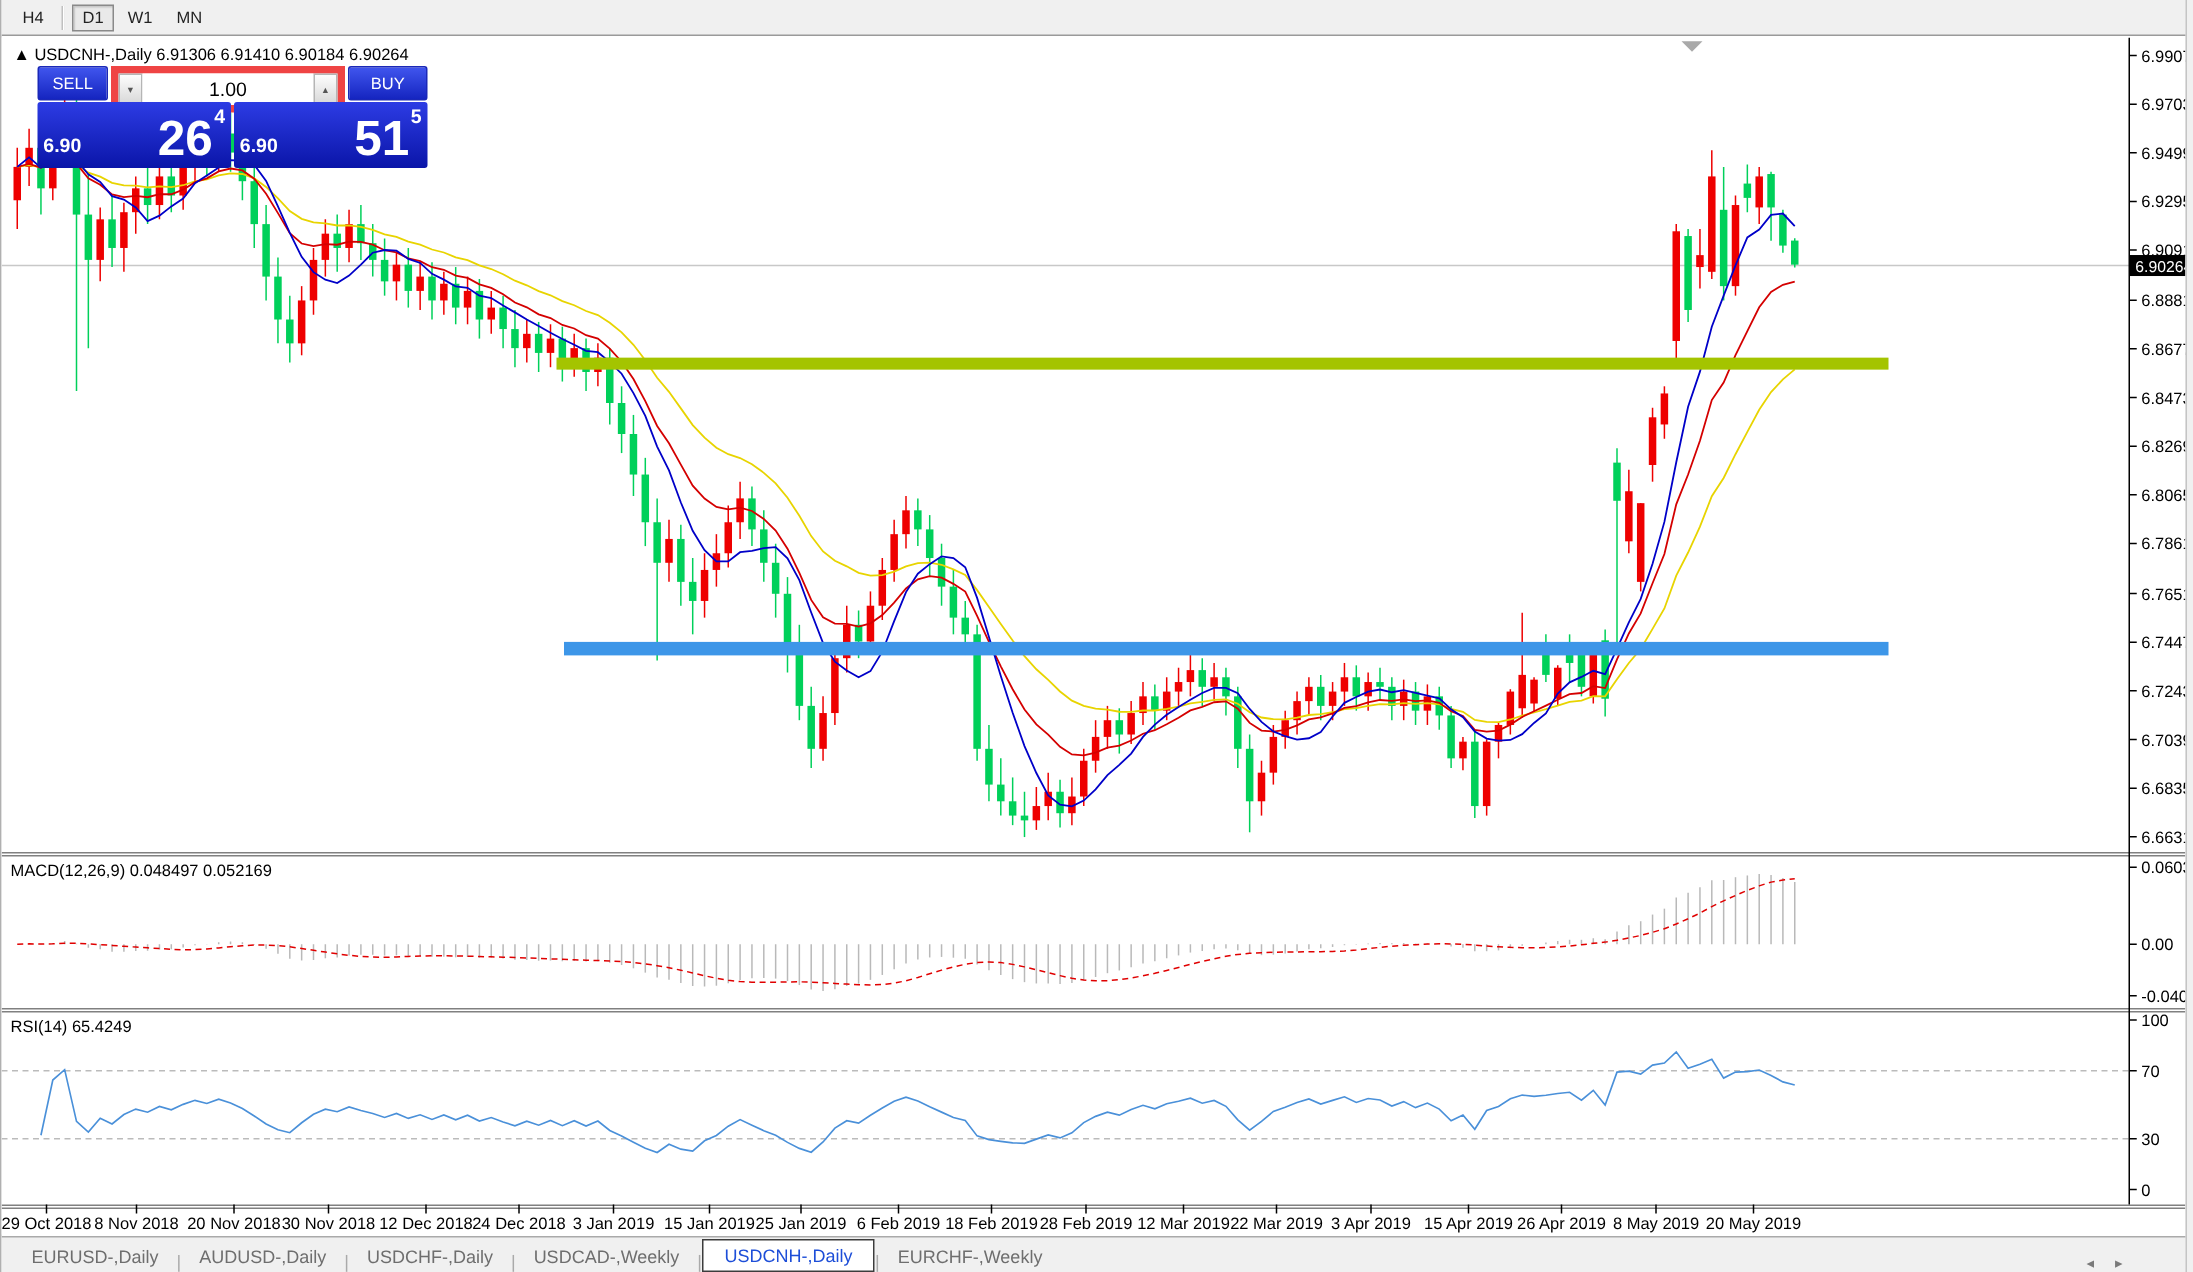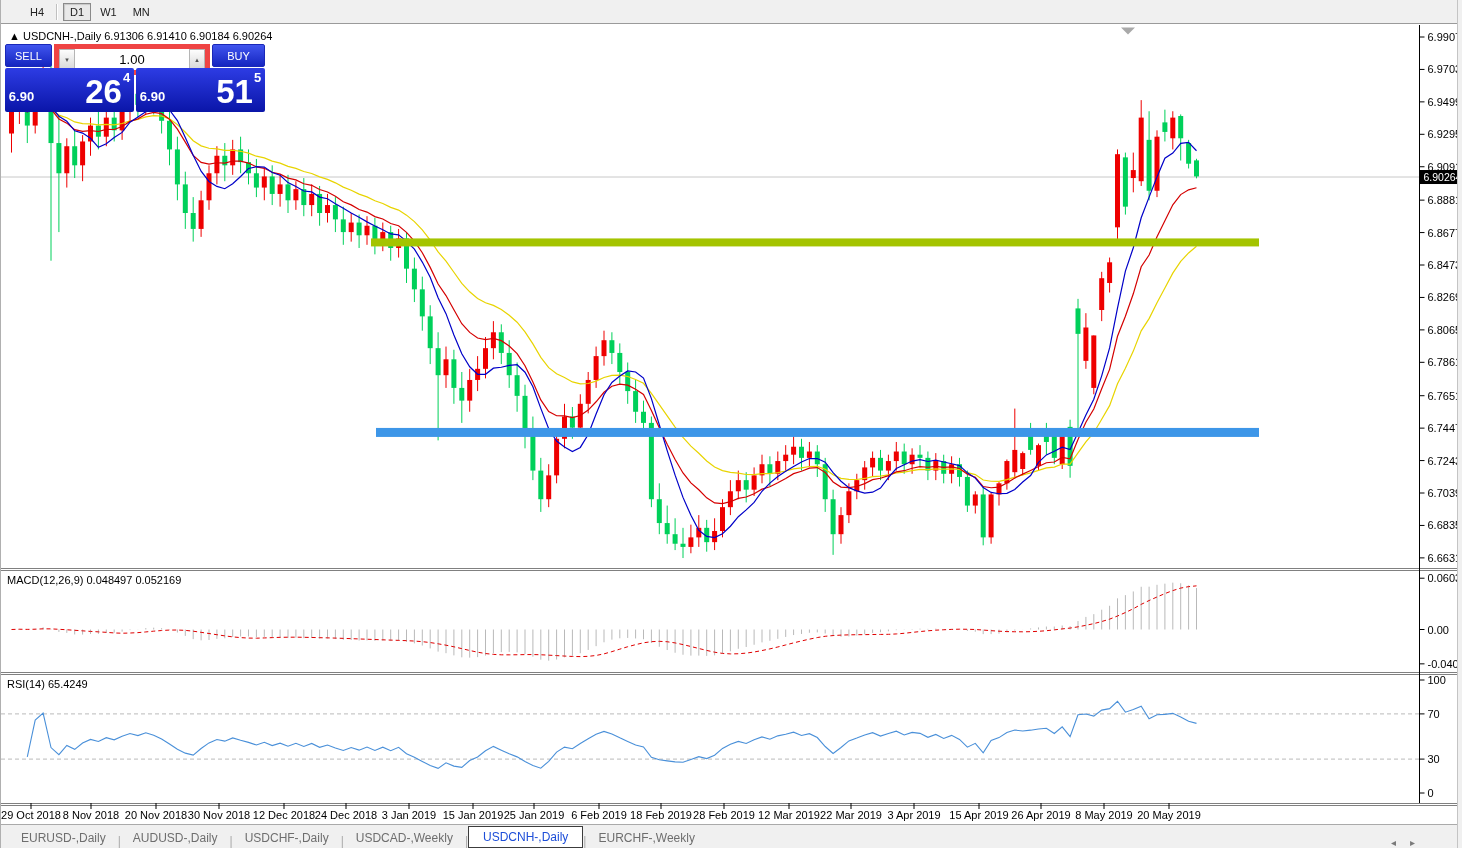--- a/index.html
+++ b/index.html
@@ -1,30 +1,30 @@
 <!DOCTYPE html>
 <html><head>
 <meta charset="utf-8">
 <style>
   html,body{margin:0;padding:0;background:#ffffff;font-family:"Liberation Sans",sans-serif;}
   #app{position:relative;width:1462px;height:848px;background:#fff;overflow:hidden;border-left:1px solid #b0b0b0;}
   
   #toolbar{position:absolute;left:0;top:0;width:1462px;height:24px;background:#f0f0f0;
-           border-bottom:1px solid #9a9a9a;display:flex;align-items:center;padding-left:21px;box-sizing:border-box;}
+           border-bottom:1px solid #9a9a9a;display:flex;align-items:center;padding-left:6px;box-sizing:border-box;}
   .tf-btn{font-size:11px;color:#222;background:transparent;border:1px solid transparent;
           padding:2px 6px;margin:0 1px;cursor:default;font-family:"Liberation Sans",sans-serif;}
   .tf-btn.active{background:#e9e9e9;border:1px solid #8a8a8a;box-shadow:inset 1px 1px 1px rgba(0,0,0,.15);}
   .tf-sep{width:1px;height:16px;background:#c0c0c0;border-right:1px solid #fff;margin:0 4px;}
   
   #chart-wrap{position:absolute;left:0;top:25px;width:1462px;height:798px;background:#fff;}
   #chart-svg{position:absolute;left:0;top:0;}
   
   #right-frame{position:absolute;right:0;top:0;width:5px;height:848px;background:#f0f0f0;border-left:1px solid #c4c4c4;}
   
-  #trade-panel{position:absolute;left:4px;top:19px;width:260px;}
+  #trade-panel{position:absolute;left:24px;top:19px;width:260px;}
   .tp-row1{display:flex;height:23px;}
   .tp-btn{width:47px;background:linear-gradient(#4055ee,#1525c0);border:1px solid #1a28b8;border-radius:2px;
           color:#fff;font-size:11px;font-family:"Liberation Sans",sans-serif;cursor:pointer;padding:0;}
   .tp-btn.buy{width:53px;text-align:center;}
   .tp-spin{flex:1;display:flex;margin:0 2px;border:5px solid #ef4444;background:#fff;height:21px;}
   .spin-btn{width:16px;background:linear-gradient(#fdfdfd,#d8d8d8);border:1px solid #b5b5b5;color:#555;
             font-size:7px;padding:0;cursor:pointer;}
   .spin-val{flex:1;text-align:center;font-size:13px;color:#000;line-height:21px;background:#fff;}
   .tp-row2{display:flex;margin-top:1px;height:44px;}
   .tp-price{flex:1;background:linear-gradient(#2d3ce4,#0a15a8);border-radius:2px;color:#fff;

